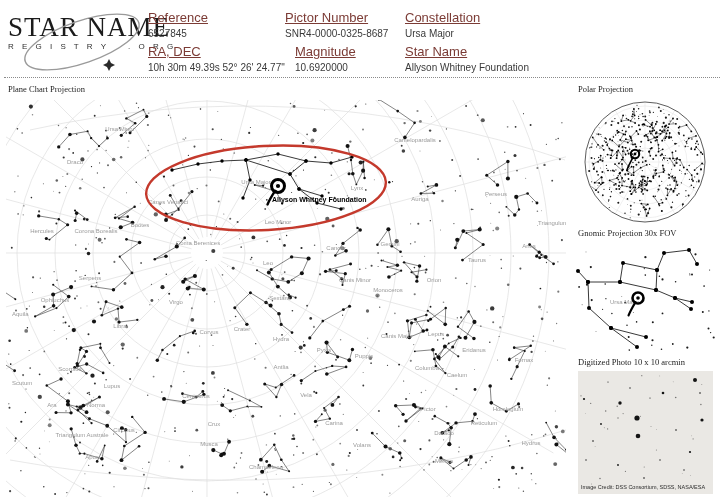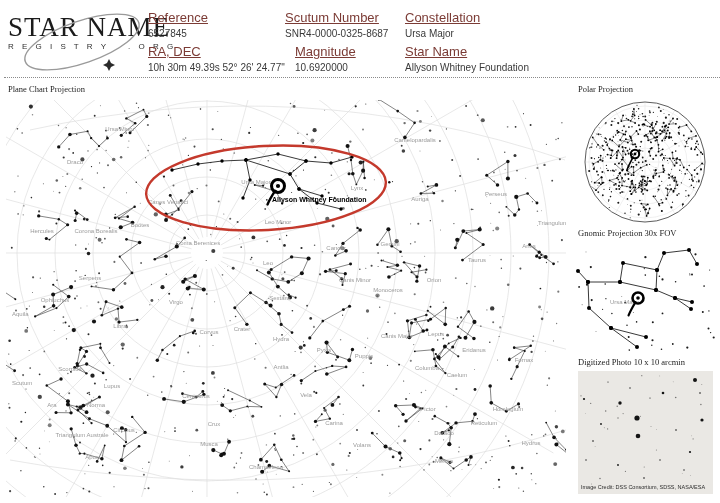--- a/index.html
+++ b/index.html
@@ -43,21 +43,21 @@
 
   <div class="hfield" style="left:148px;top:10px">
     <div class="lab">Reference</div>
     <div class="val">6527845</div>
   </div>
   <div class="hfield" style="left:148px;top:44px">
     <div class="lab">RA, DEC</div>
     <div class="val">10h 30m 49.39s 52° 26' 24.77"</div>
   </div>
   <div class="hfield" style="left:285px;top:10px">
-    <div class="lab">Scutum Number</div>
+    <div class="lab">Pictor Number</div>
     <div class="val">SNR4-0000-0325-8687</div>
   </div>
   <div class="hfield" style="left:295px;top:44px">
     <div class="lab">Magnitude</div>
     <div class="val">10.6920000</div>
   </div>
   <div class="hfield" style="left:405px;top:10px">
     <div class="lab">Constellation</div>
     <div class="val">Ursa Major</div>
   </div>

